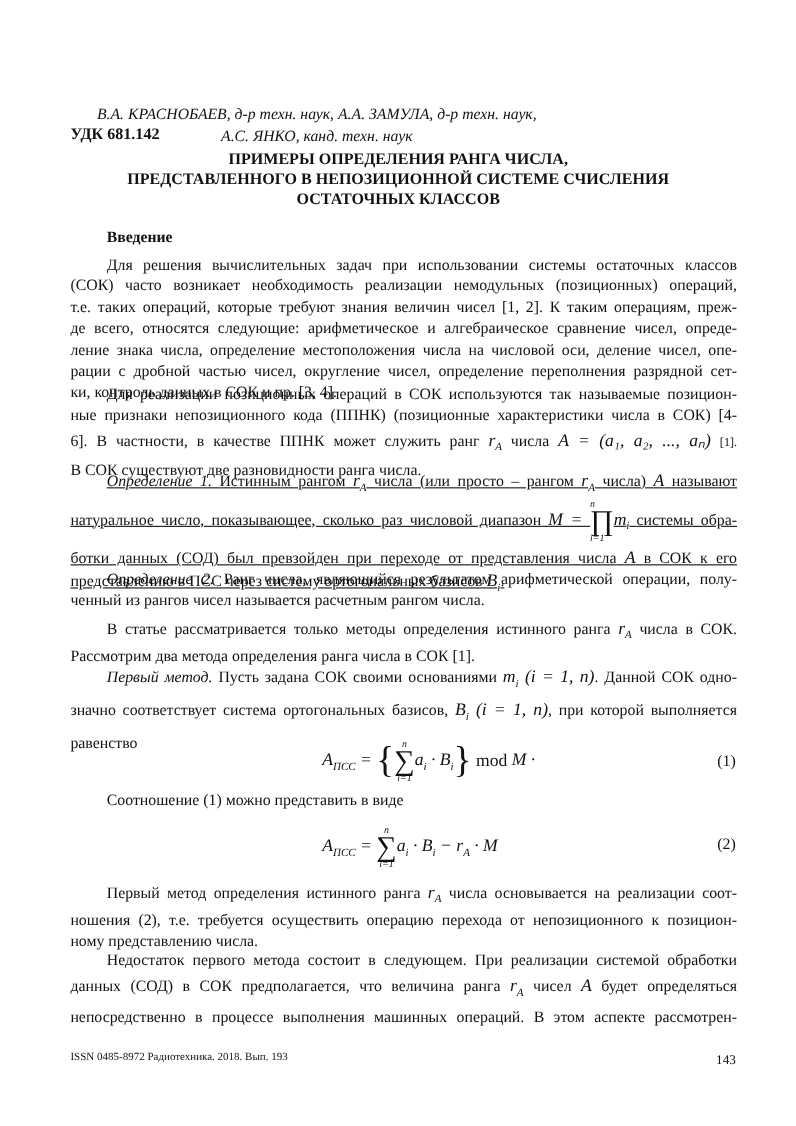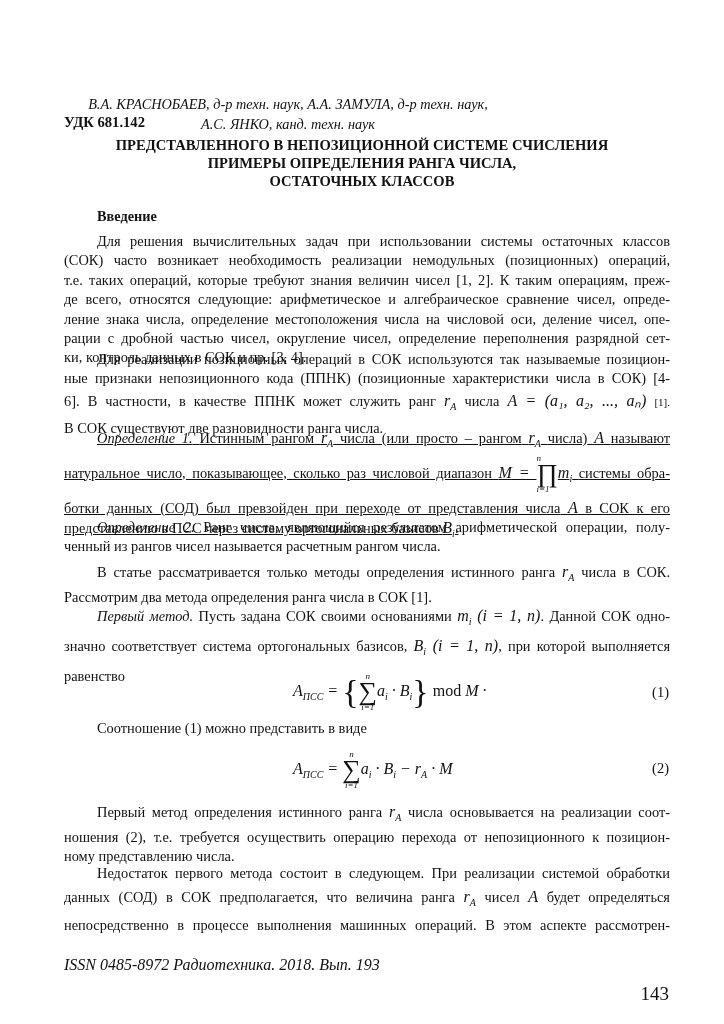--- a/index.html
+++ b/index.html
@@ -10,40 +10,40 @@
   .authors{left:0;width:576px;text-align:center;font-style:italic;font-size:14.3px;line-height:20px;top:94px;}
   .title{left:0;width:724px;text-align:center;font-weight:bold;font-size:14.6px;line-height:18px;top:136px;}
   .heading{left:97px;top:208px;font-weight:bold;font-size:14.3px;}
   .para{left:64px;width:606px;text-align:justify;line-height:19.4px;font-size:14.4px;}
   .line{display:block;text-align:justify;text-align-last:justify;}
   .line.last{text-align-last:left;}
   i.m{font-family:"Liberation Serif",serif;font-style:italic;font-size:16px;}
   sub{font-size:10px;}
   .eq{font-size:16px;font-style:italic;}
   .eqnum{right:55px;font-size:14.5px;}
-  .footer-left{left:64px;top:956px;font-style:italic;font-size:16px;}
-  .footer-right{right:55px;top:983px;font-size:19px;}
+  .footer-left{left:64px;top:956px;font-size:10px;}
+  .footer-right{right:55px;top:956px;font-size:12px;}
   .brace{font-style:normal;font-size:34px;line-height:1;vertical-align:middle;}
   .bigop{display:inline-block;text-align:center;vertical-align:middle;font-style:normal;}
   .bigop .sym{font-size:26px;line-height:22px;display:block;}
   .bigop .lim{font-size:9px;line-height:9px;display:block;font-style:italic;}
 </style>
 </head>
 <body>
 
 <div class="abs udk">УДК 681.142</div>
 
 <div class="abs authors">
   <div>В.А. КРАСНОБАЕВ, д-р техн. наук, А.А. ЗАМУЛА, д-р техн. наук,</div>
   <div>А.С. ЯНКО, канд. техн. наук</div>
 </div>
 
 <div class="abs title">
+  <div>ПРИМЕРЫ ОПРЕДЕЛЕНИЯ РАНГА ЧИСЛА,</div>
   <div>ПРЕДСТАВЛЕННОГО В НЕПОЗИЦИОННОЙ СИСТЕМЕ СЧИСЛЕНИЯ</div>
-  <div>ПРИМЕРЫ ОПРЕДЕЛЕНИЯ РАНГА ЧИСЛА,</div>
   <div>ОСТАТОЧНЫХ КЛАССОВ</div>
 </div>
 
 <div class="abs heading">Введение</div>
 
 <div class="abs para" style="top:232px;">
   <span class="line" style="text-indent:33px;">Для решения вычислительных задач при использовании системы остаточных классов</span>
   <span class="line">(СОК) часто возникает необходимость реализации немодульных (позиционных) операций,</span>
   <span class="line">т.е. таких операций, которые требуют знания величин чисел [1, 2]. К таким операциям, преж-</span>
   <span class="line">де всего, относятся следующие: арифметическое и алгебраическое сравнение чисел, опреде-</span>

